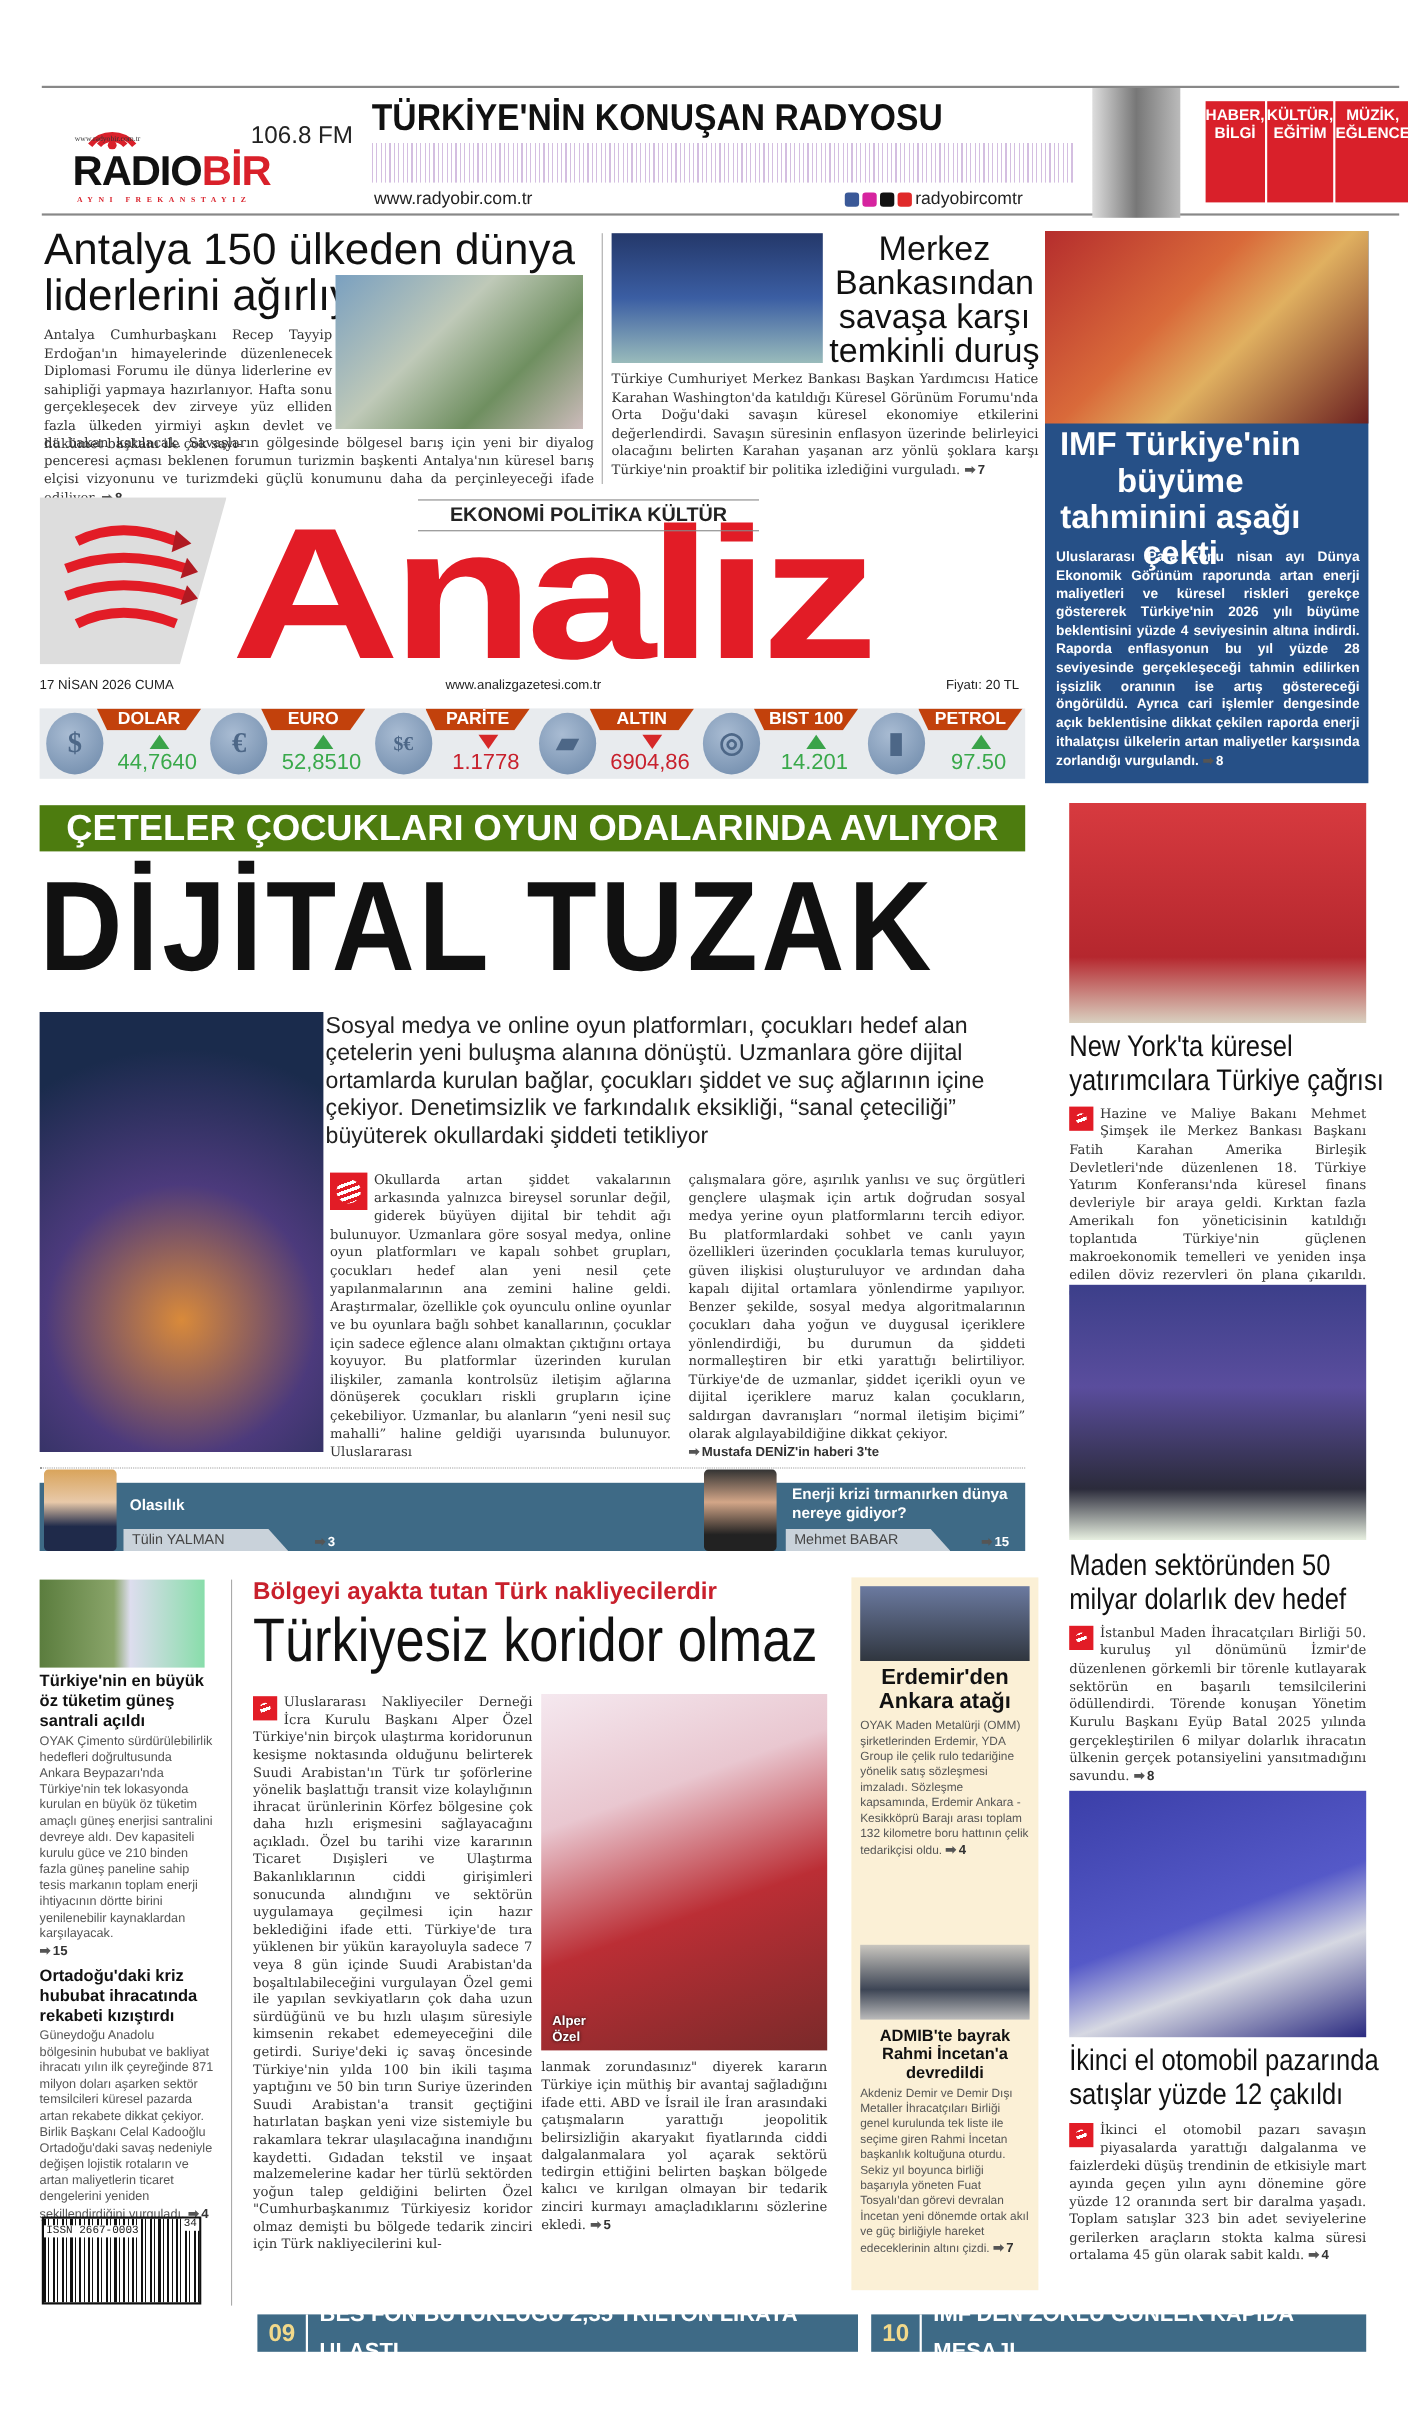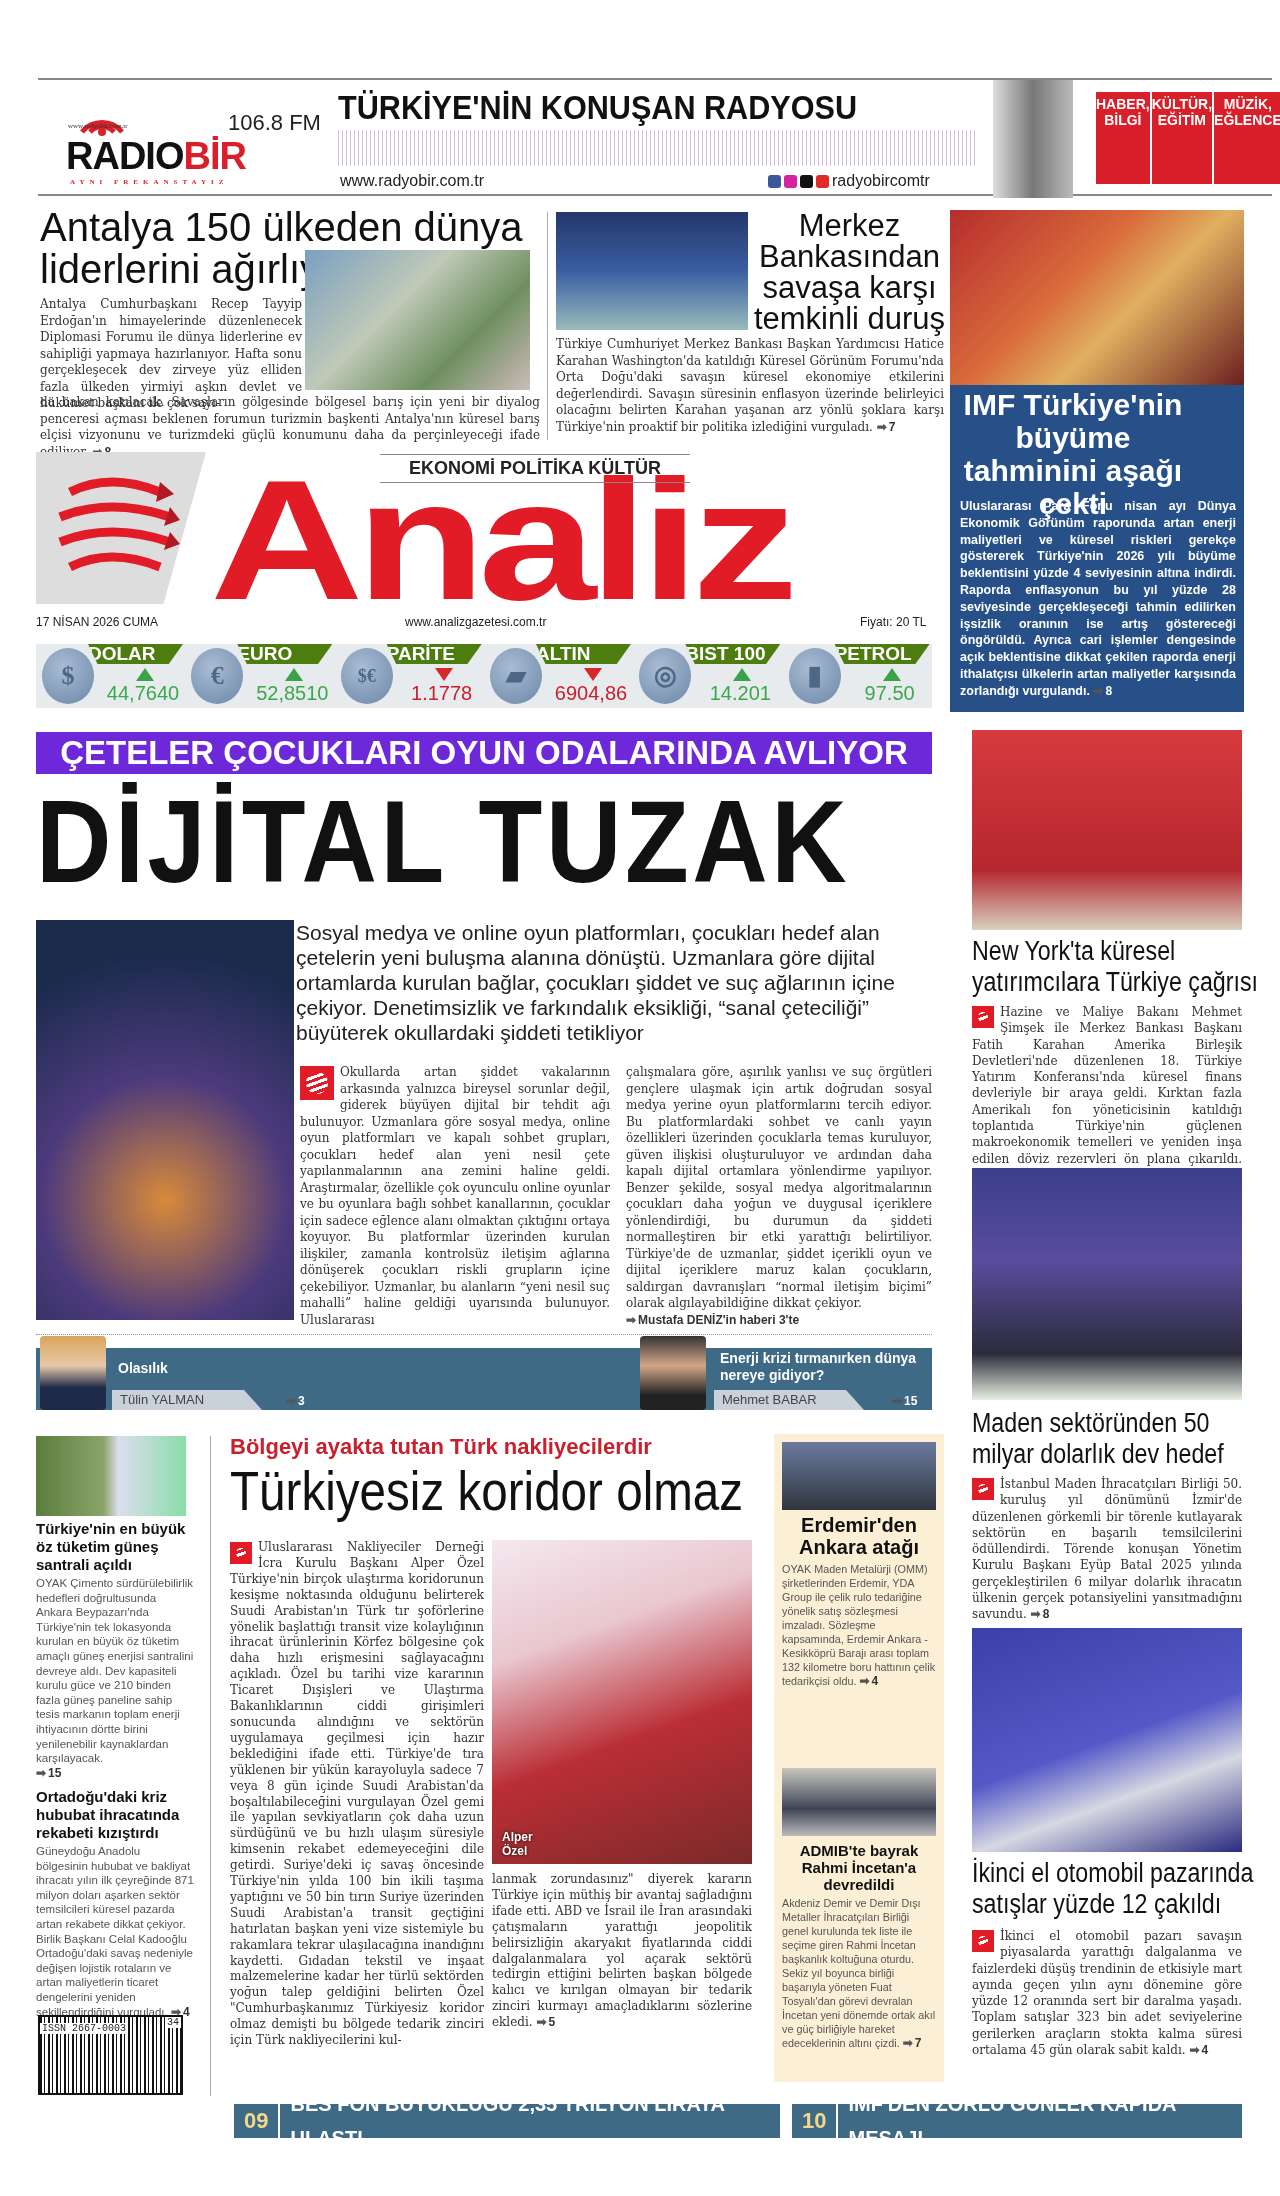--- a/index.html
+++ b/index.html
@@ -40,28 +40,28 @@
 .globe{left:50px;top:462px;width:130px;height:130px}
 .mast-tag{left:380px;top:454px;width:310px;text-align:center;font-weight:bold;font-size:18px;border-top:1px solid #888;border-bottom:1px solid #888;padding:3px 0;font-family:"Liberation Sans",sans-serif;color:#222}
 .mast-logo{left:210px;top:470px;font-size:170px;line-height:140px;font-weight:900;color:#e21c26;font-family:"Liberation Sans",sans-serif;letter-spacing:-6px;transform:scaleX(1.25);transform-origin:left}
 .mast-date{left:36px;top:615px;font-size:12px;font-family:"Liberation Sans",sans-serif}
 .mast-url{left:405px;top:615px;font-size:12px;font-family:"Liberation Sans",sans-serif}
 .mast-price{left:860px;top:615px;font-size:12px;font-family:"Liberation Sans",sans-serif}
 
 #ticker{left:36px;top:644px;width:896px;height:64px;background:#e8ebee;display:flex}
 .tick{flex:1;position:relative}
 .coin{position:absolute;left:6px;top:4px;width:52px;height:56px;border-radius:50%;background:radial-gradient(circle at 40% 35%,#a9bcd3,#6b87a8);color:#4d6787;font-size:26px;text-align:center;line-height:56px;font-weight:bold}
-.tick-label{position:absolute;left:52px;top:0;width:95px;height:20px;background:#4d7c0f;color:#fff;font-weight:bold;font-size:19px;line-height:20px;font-family:"Liberation Sans",sans-serif;clip-path:polygon(0 0,100% 0,85% 100%,10% 100%)}
+.tick-label{position:absolute;left:52px;top:0;width:95px;height:20px;background:#c2410c;color:#fff;font-weight:bold;font-size:16px;text-align:center;line-height:20px;font-family:"Liberation Sans",sans-serif;clip-path:polygon(0 0,100% 0,85% 100%,10% 100%)}
 .tick-arrow{position:absolute;left:100px;top:24px;width:0;height:0;border-left:9px solid transparent;border-right:9px solid transparent}
 .tick-arrow.up{border-bottom:13px solid #3aa349}
 .tick-arrow.down{border-top:13px solid #d62828}
 .tick-val{position:absolute;left:62px;top:38px;width:90px;text-align:center;font-size:20px;font-family:"Liberation Sans",sans-serif}
 .tick-val.up{color:#39a94a}.tick-val.down{color:#c8202c}
 
-.kicker{left:36px;top:732px;width:896px;height:42px;background:#6d28d9;color:#fff;font-size:33px;font-weight:bold;text-align:center;line-height:42px;font-family:"Liberation Sans",sans-serif}
+.kicker{left:36px;top:732px;width:896px;height:42px;background:#4d7c0f;color:#fff;font-size:33px;font-weight:bold;text-align:center;line-height:42px;font-family:"Liberation Sans",sans-serif}
 .big-head{left:36px;top:786px;width:896px;font-size:116px;line-height:112px;font-weight:900;font-family:"Liberation Sans",sans-serif;color:#111;transform:scaleX(.9);transform-origin:left;letter-spacing:4px;white-space:nowrap}
 .img-dijital{left:36px;top:920px;width:258px;height:400px;background:radial-gradient(circle at 50% 70%,#d98a3a,#4c3a7c 40%,#1a2b4c 80%)}
 .spot{left:296px;top:920px;width:640px;font-size:21px;line-height:25px;color:#222;font-family:"Liberation Sans",sans-serif}
 .icon-sq{width:34px;height:34px;background:#e21c26;float:left;margin:2px 6px 0 0;position:relative}
 .icon-sq::after{content:"";position:absolute;inset:6px;border-radius:50%;background:repeating-linear-gradient(160deg,#fff 0 3px,#e21c26 3px 6px)}
 .body-col{font-size:12.5px;line-height:16.5px;text-align:justify;color:#333}
 .more{font-family:"Liberation Sans",sans-serif;font-weight:bold;font-size:12px;color:#333}
 .more::before{content:"➡";color:#555;margin-right:2px}
 
 .dotted{left:36px;top:1334px;width:896px;border-top:1px dotted #999}

